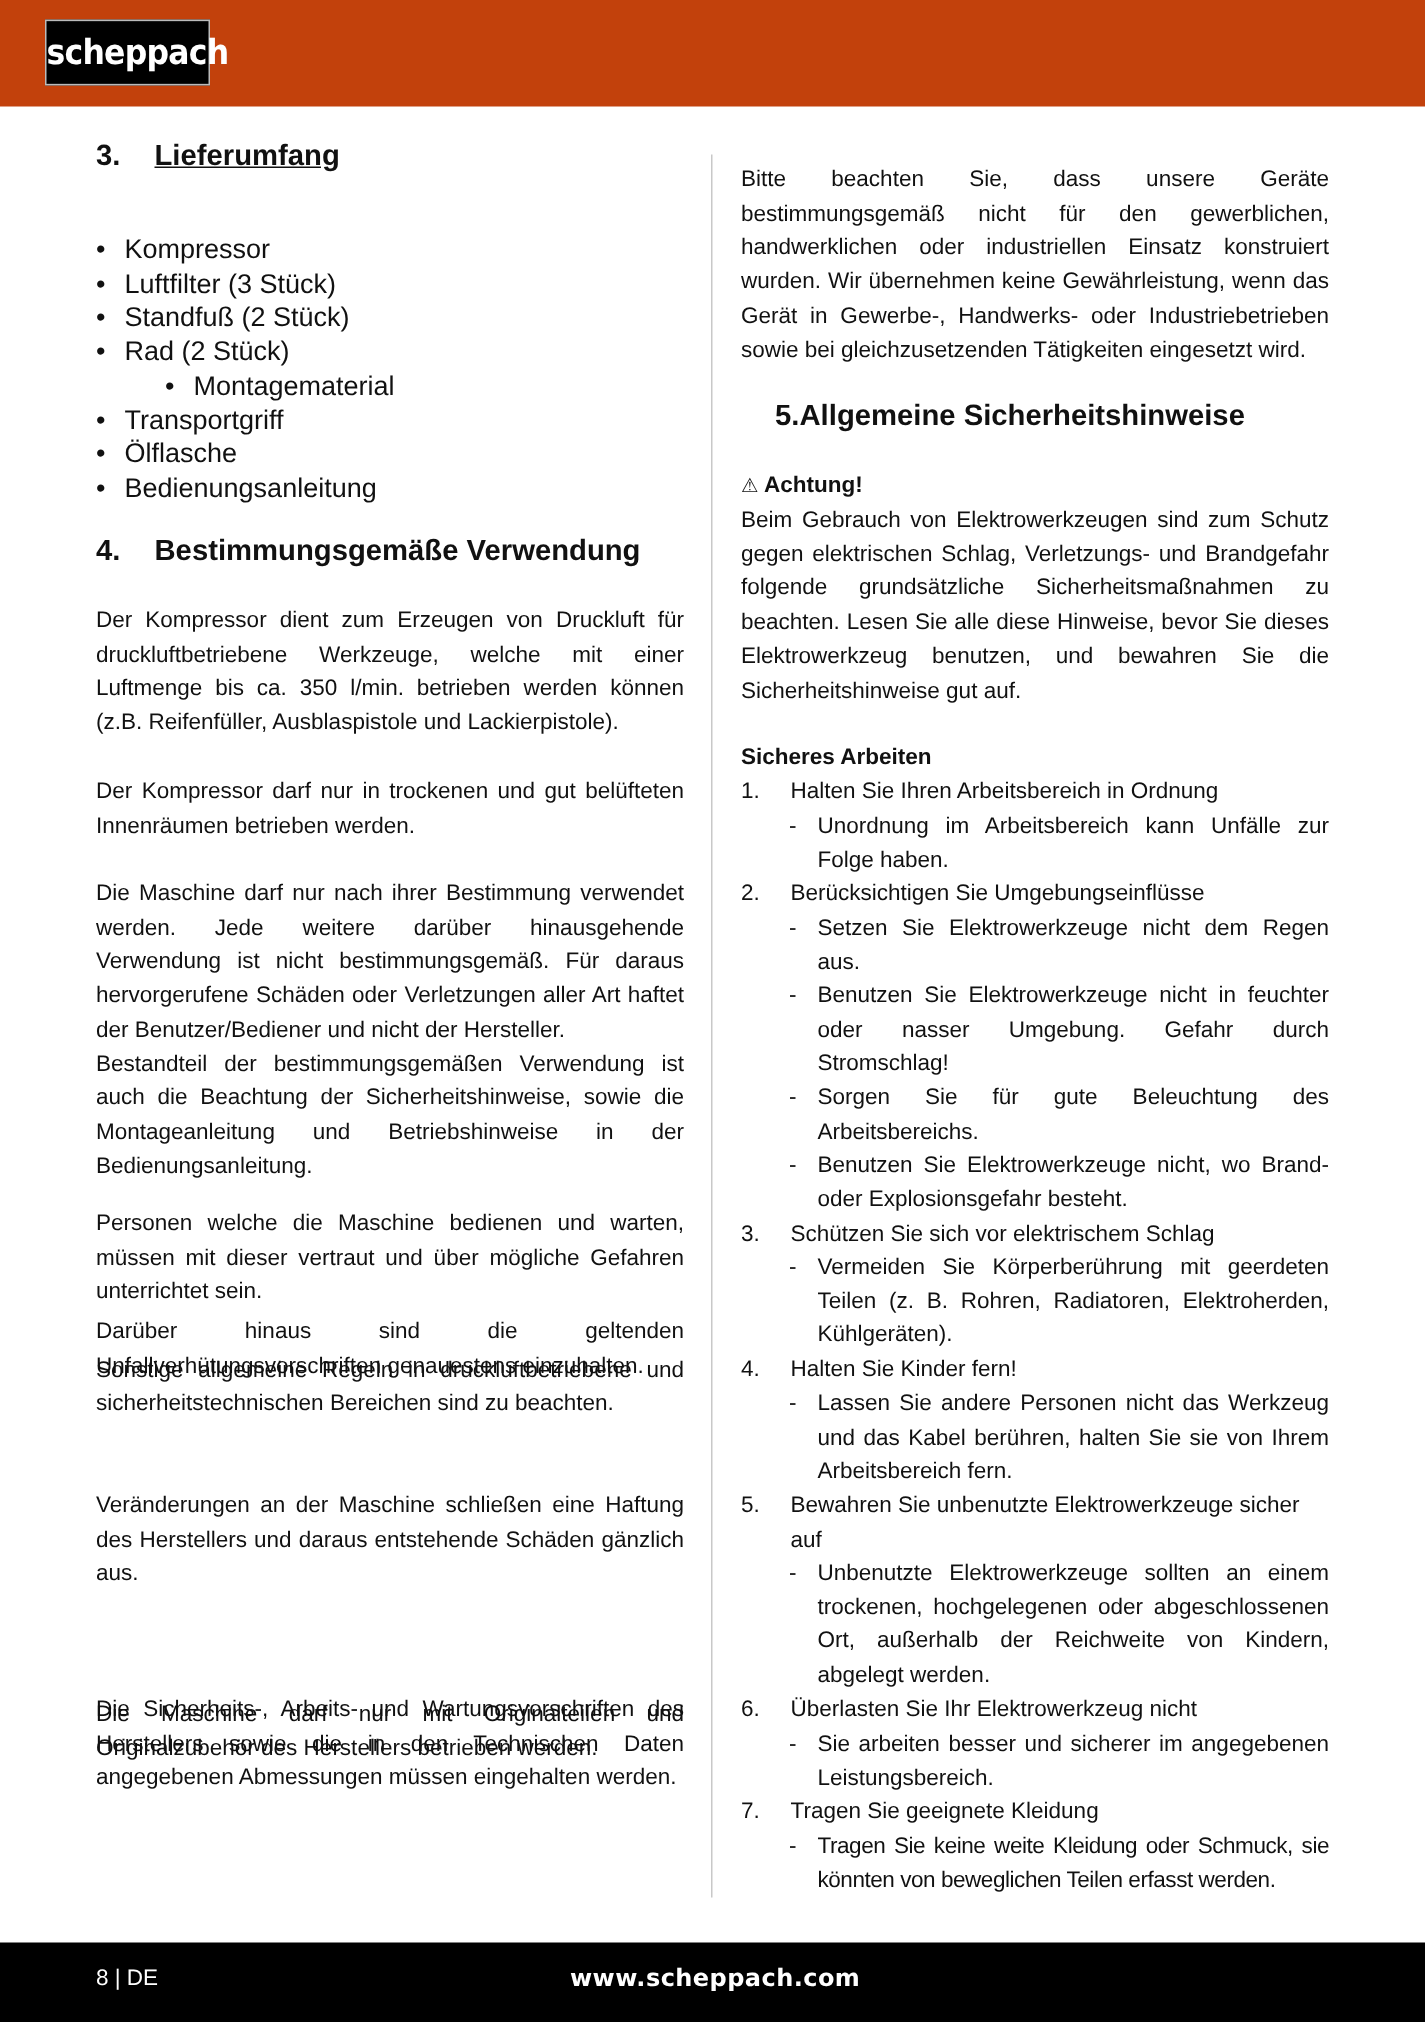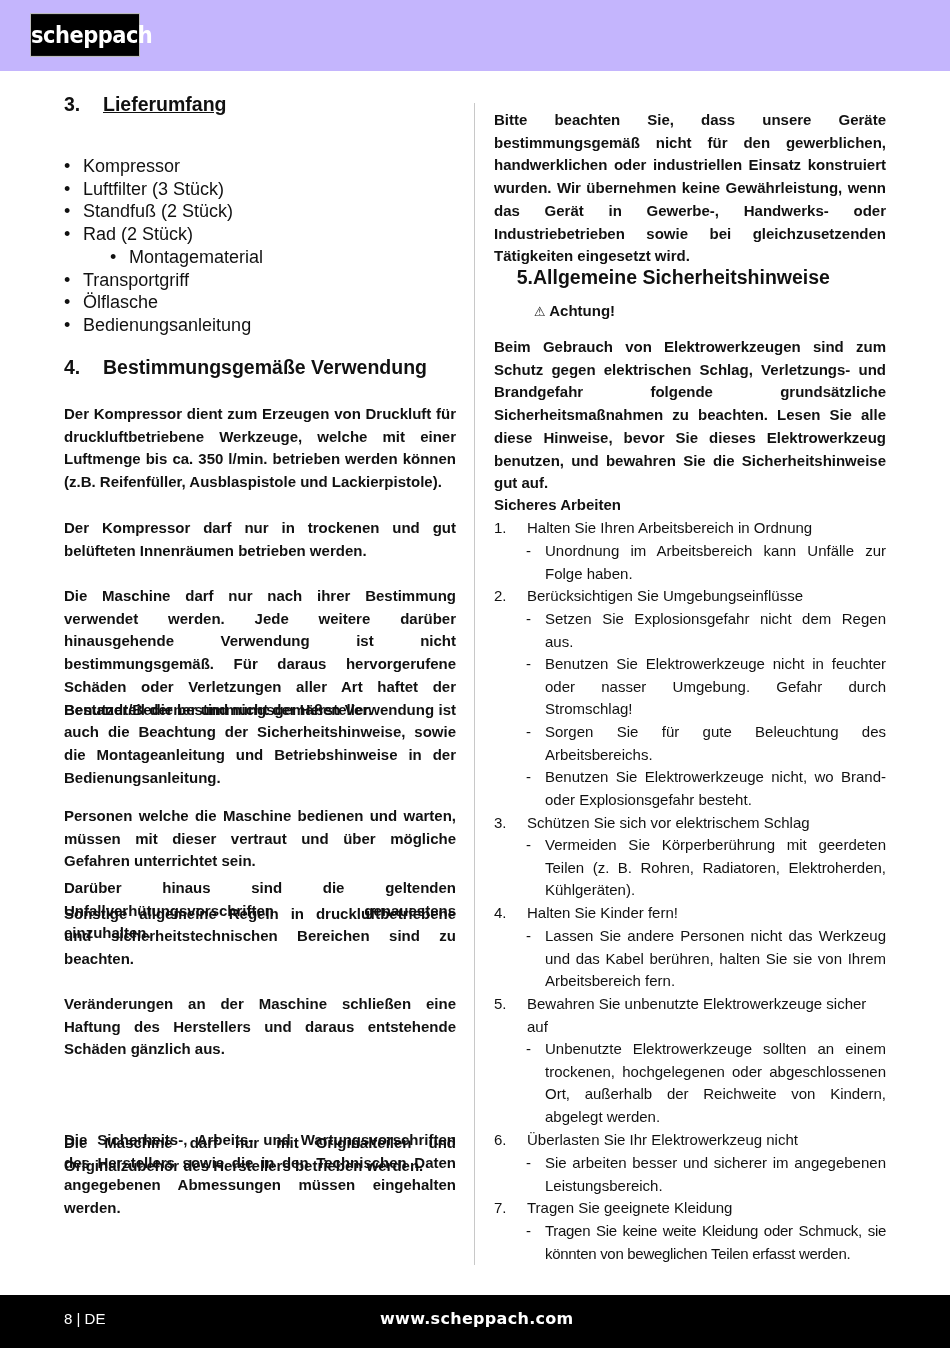--- a/index.html
+++ b/index.html
@@ -1,28 +1,28 @@
 <!DOCTYPE html>
 <html><head>
 <meta charset="utf-8">
 <style>
   html, body { margin:0; padding:0; }
   body { width:950px; height:1348px; position:relative; background:#ffffff; overflow:hidden;
          font-family:"Liberation Sans", sans-serif; color:#111; }
-  .header { position:absolute; left:0; top:0; width:950px; height:71px; background:#c4b5fd; }
+  .header { position:absolute; left:0; top:0; width:950px; height:71px; background:#c2410c; }
   .logo { position:absolute; left:30px; top:15px; width:110px; height:40px; background:#000;
           border:1px solid #bbb; box-sizing:border-box; color:#fff; font-family:"DejaVu Sans", sans-serif;
           font-weight:bold; font-size:21px; letter-spacing:-0.5px; text-align:center; line-height:38px;
           transform:scaleY(1.1); }
   .divider { position:absolute; left:474px; top:103px; width:1px; height:1162px; background:#c8c8c8; }
   .col { position:absolute; top:0; }
   .col-left { left:64px; width:392px; }
   .col-right { left:494px; width:392px; }
   .txt { font-size:15px; line-height:22.7px; }
-  .just { text-align:justify;font-weight:bold; }
+  .just { text-align:justify; }
   h2 { position:absolute; margin:0; font-size:19.5px; font-weight:bold; white-space:nowrap; }
   h2 .num { display:inline-block; width:39px; }
   .abs { position:absolute; }
   .bul { position:absolute; font-size:18px; line-height:22.7px; white-space:nowrap; }
   .bul .dot { display:inline-block; width:19px; }
   .num-item { position:absolute; left:0; font-size:15px; line-height:22.7px; white-space:nowrap; }
   .num-item .n { display:inline-block; width:33px; }
   .sub { position:absolute; left:32px; width:360px; font-size:15px; line-height:22.7px; }
   .sub .dash { position:absolute; left:0; top:0; }
   .sub .st { margin-left:19px; text-align:justify; display:block; }
@@ -63,35 +63,35 @@
   <div class="abs txt just" style="top:993px; width:392px;">Veränderungen an der Maschine schließen eine Haftung des Herstellers und daraus entstehende Schäden gänzlich aus.</div>
   <div class="abs txt just" style="top:1084px; width:392px;margin-top:48px;">Die Maschine darf nur mit Originalteilen und Originalzubehör des Herstellers betrieben werden.</div>
   <div class="abs txt just" style="top:1129px; width:392px;">Die Sicherheits-, Arbeits- und Wartungsvorschriften des Herstellers sowie die in den Technischen Daten angegebenen Abmessungen müssen eingehalten werden.</div>
 </div>
 
 <div class="col col-right">
   <div class="abs txt just" style="top:109px; width:392px;">Bitte beachten Sie, dass unsere Geräte bestimmungsgemäß nicht für den gewerblichen, handwerklichen oder industriellen Einsatz konstruiert wurden. Wir übernehmen keine Gewährleistung, wenn das Gerät in Gewerbe-, Handwerks- oder Industriebetrieben sowie bei gleichzusetzenden Tätigkeiten eingesetzt wird.</div>
 
   <h2 style="top:266px;text-align:right;"><span class="num">5.</span><span>Allgemeine Sicherheitshinweise</span></h2>
 
-  <div class="abs txt" style="top:300px; font-weight:bold;margin-left:40px;"><span style="font-weight:normal; font-family:'DejaVu Sans', sans-serif; font-size:13px;">⚠</span> <span>Achtung!</span></div>
+  <div class="abs txt" style="top:313px; font-weight:bold;"><span style="font-weight:normal; font-family:'DejaVu Sans', sans-serif; font-size:13px;">⚠</span> <span>Achtung!</span></div>
   <div class="abs txt just" style="top:336px; width:392px;">Beim Gebrauch von Elektrowerkzeugen sind zum Schutz gegen elektrischen Schlag, Verletzungs- und Brandgefahr folgende grundsätzliche Sicherheitsmaßnahmen zu beachten. Lesen Sie alle diese Hinweise, bevor Sie dieses Elektrowerkzeug benutzen, und bewahren Sie die Sicherheitshinweise gut auf.</div>
 
   <div class="abs txt" style="top:494px; font-weight:bold;">Sicheres Arbeiten</div>
 
   <div class="num-item" style="top:517px;"><span class="n">1.</span><span>Halten Sie Ihren Arbeitsbereich in Ordnung</span></div>
   <div class="sub" style="top:540px;">
       <span class="dash">-</span>
       <span class="st">Unordnung im Arbeitsbereich kann Unfälle zur Folge haben.</span>
     </div>
 
   <div class="num-item" style="top:585px;"><span class="n">2.</span><span>Berücksichtigen Sie Umgebungseinflüsse</span></div>
   <div class="sub" style="top:608px;">
       <span class="dash">-</span>
-      <span class="st">Setzen Sie Explosionsgefahr nicht dem Regen aus.</span>
+      <span class="st">Setzen Sie Elektrowerkzeuge nicht dem Regen aus.</span>
     </div>
   <div class="sub" style="top:653px;">
       <span class="dash">-</span>
       <span class="st">Benutzen Sie Elektrowerkzeuge nicht in feuchter oder nasser Umgebung. Gefahr durch Stromschlag!</span>
     </div>
   <div class="sub" style="top:721px;">
       <span class="dash">-</span>
       <span class="st">Sorgen Sie für gute Beleuchtung des Arbeitsbereichs.</span>
     </div>
   <div class="sub" style="top:766px;">

